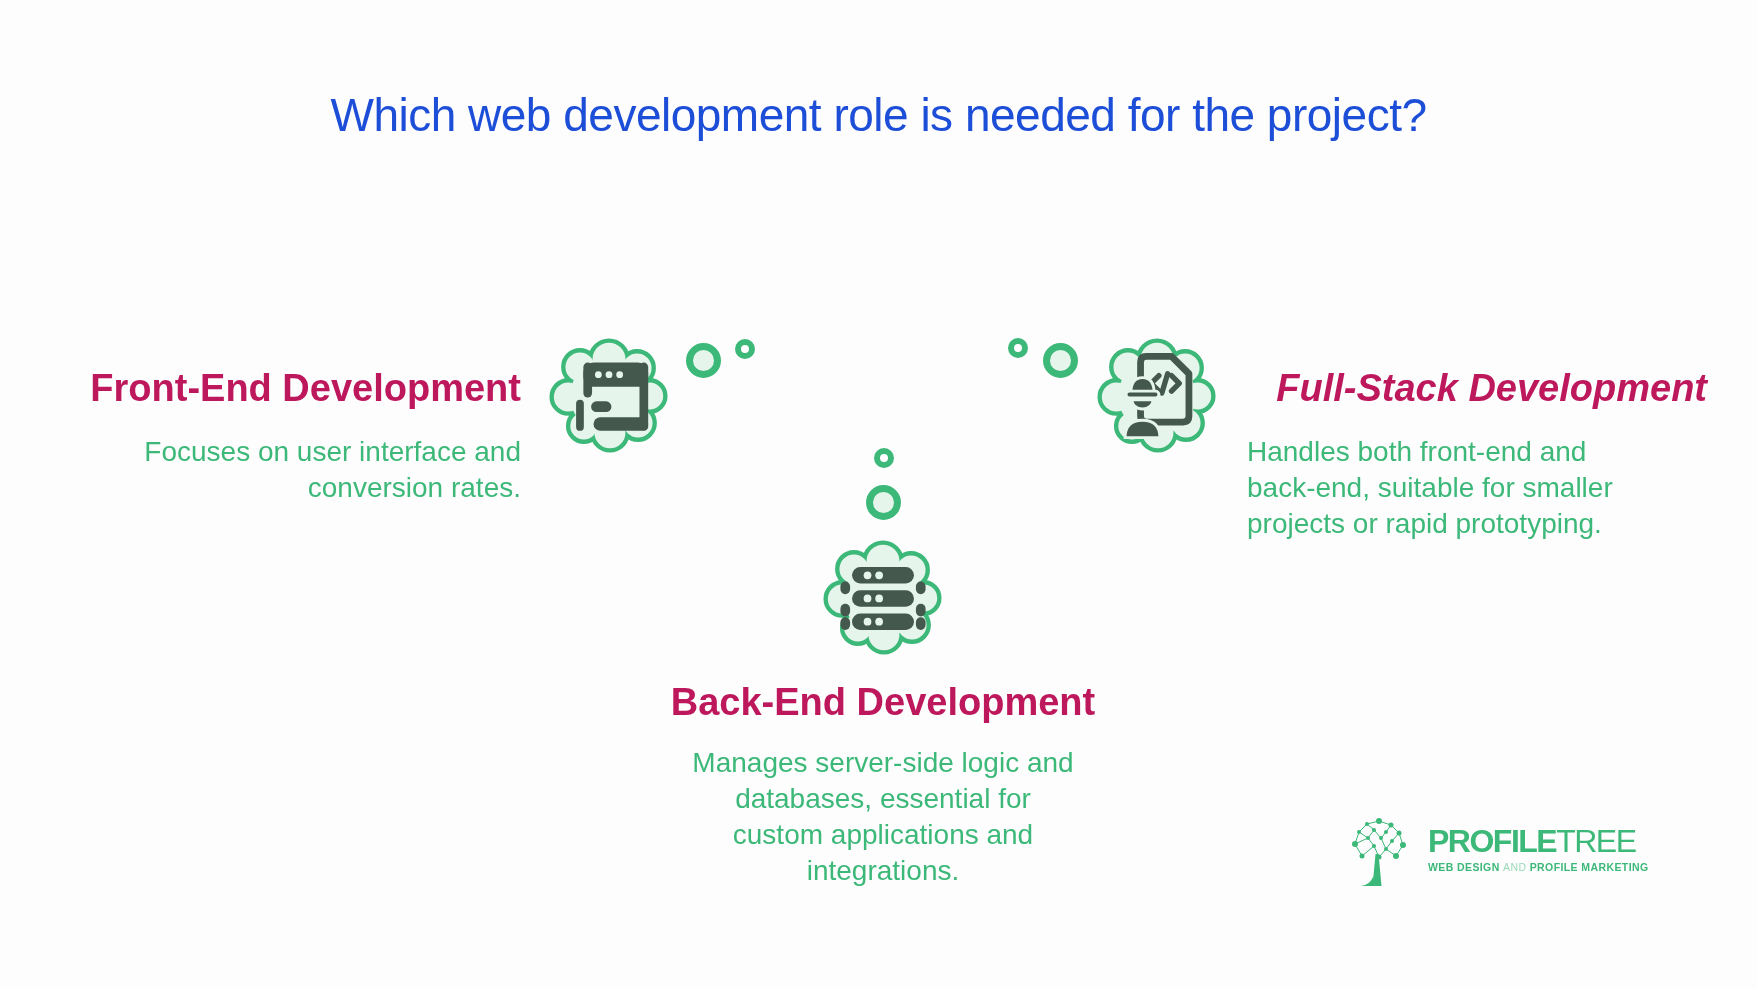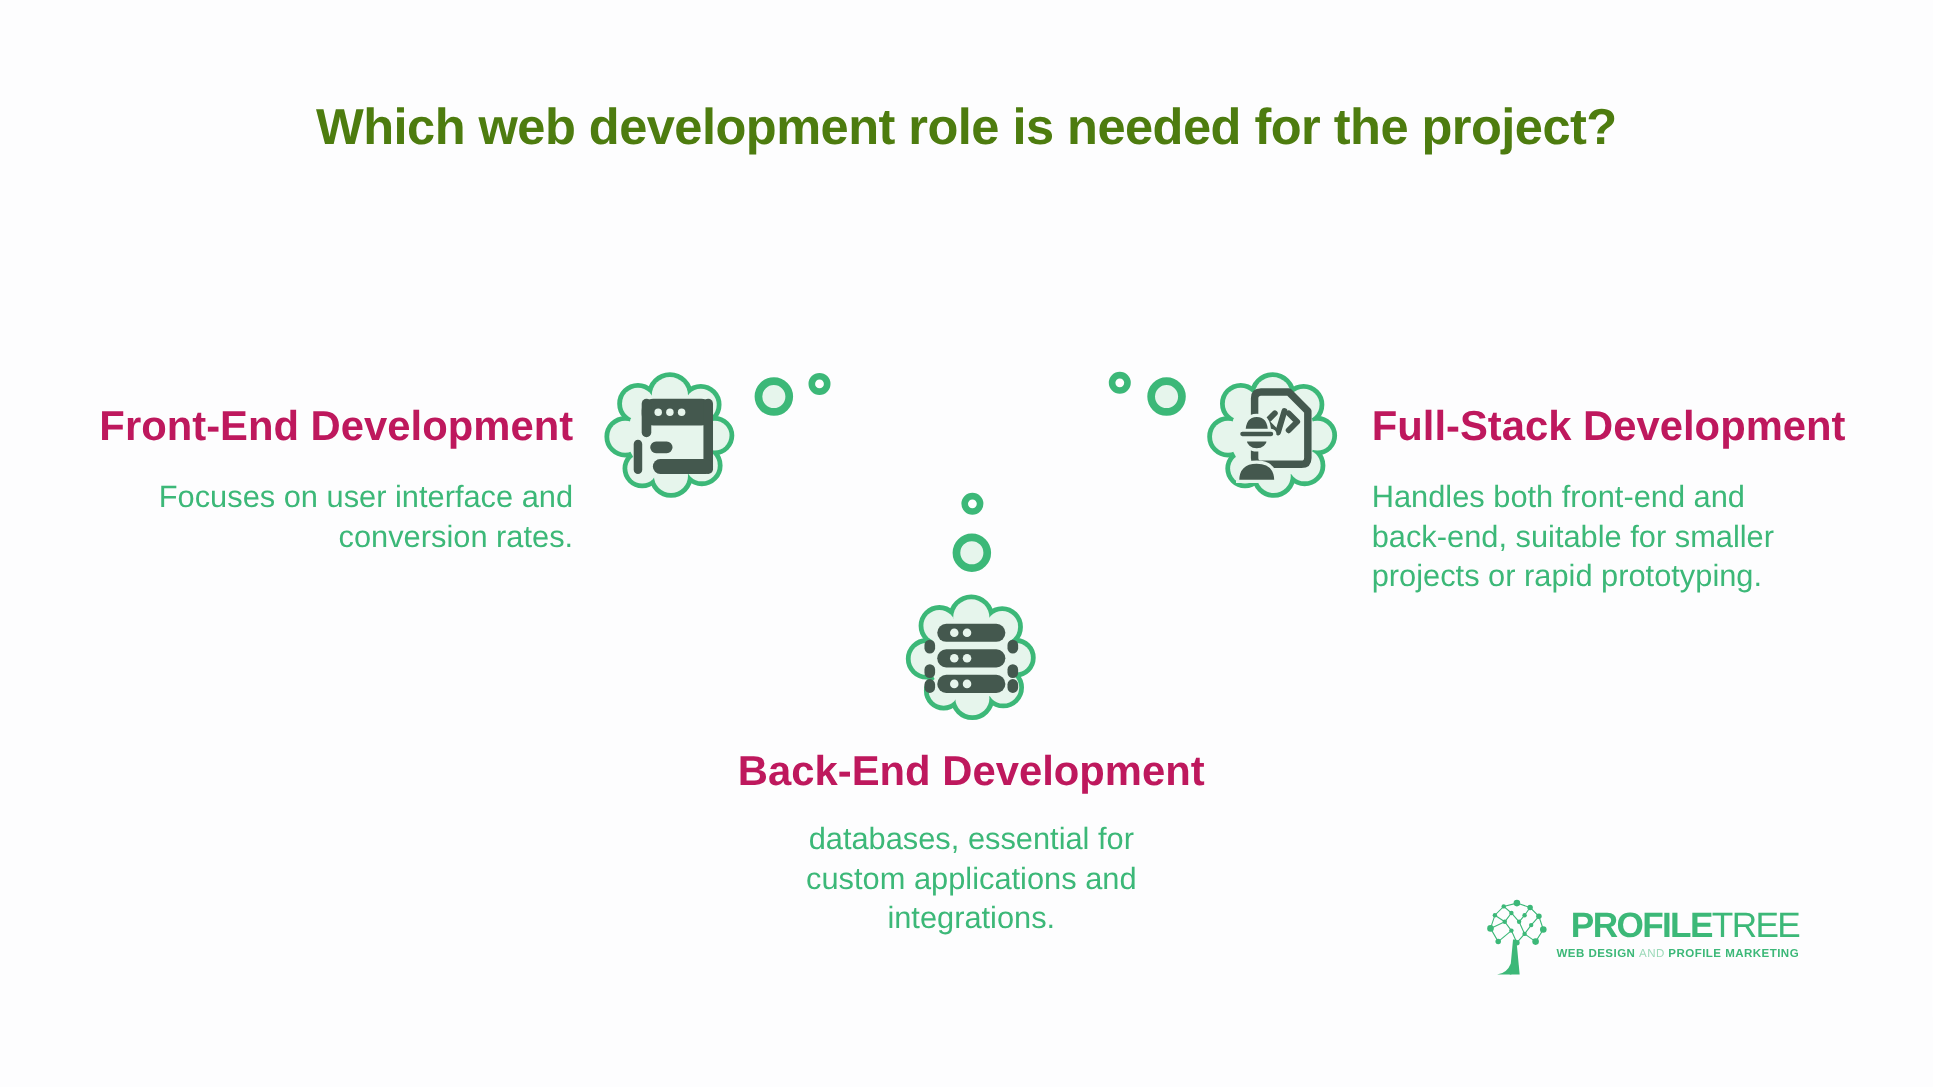--- a/index.html
+++ b/index.html
@@ -4,32 +4,32 @@
 <style>
   html,body { margin:0; padding:0; background:#ffffff; }
   .canvas {
     position:relative; width:1757px; height:988px;
     background:#fdfdfe; overflow:hidden;
     font-family:"Liberation Sans", sans-serif;
     color:#3cb878;
   }
   .page-title {
     position:absolute; top:88px; left:0; width:100%;
-    text-align:center; font-size:46px; font-weight:bold;
-    letter-spacing:-0.5px; color:#4d7c0f; margin:0;
+    text-align:center; font-size:46px; font-weight:normal;
+    letter-spacing:-0.5px; color:#1d4ed8; margin:0;
   }
   .sec-head { position:absolute; font-size:38px; font-weight:bold; line-height:38px; color:#be185d; white-space:nowrap; }
   .sec-body { position:absolute; font-size:28px; line-height:36px; color:#3cb878; }
   .sec-body div { white-space:nowrap; }
 
   .fe-head  { top:369px; left:61px;  width:460px; text-align:right; }
   .fe-body  { top:434px; left:61px;  width:460px; text-align:right; }
   .be-head  { top:683px; left:663px; width:440px; text-align:center; }
   .be-body  { top:745px; left:663px; width:440px; text-align:center; }
-  .fs-head  { top:369px; left:1247px; width:460px; text-align:left; }
+  .fs-head  { top:369px; left:1247px; width:460px; text-align:right;font-style:italic; }
   .fs-body  { top:434px; left:1247px; width:460px; text-align:left; }
 
   .cloud { position:absolute; }
   .cloud-fe { left:546px;  top:336px; }
   .cloud-be { left:820px;  top:538px; }
   .cloud-fs { left:1094px; top:336px; }
 
   .bubble-m {
     position:absolute; width:21px; height:21px; border:7px solid #3cb878;
     background:#e6f5ec; border-radius:50%;
@@ -39,21 +39,21 @@
     background:#ffffff; border-radius:50%;
   }
   .fe-bubble-m { left:686px;  top:343px; }
   .fe-bubble-s { left:735px;  top:339px; }
   .be-bubble-s { left:874px;  top:448px; }
   .be-bubble-m { left:866px;  top:485px; }
   .fs-bubble-s { left:1008px; top:338px; }
   .fs-bubble-m { left:1043px; top:343px; }
 
   .logo { position:absolute; left:1350px; top:816px; display:flex; align-items:flex-start; }
-  .logo-text { margin-left:7px; padding-top:8px;text-align:right; }
+  .logo-text { margin-left:20px; padding-top:8px; }
   .logo-name { font-size:32px; line-height:34px; letter-spacing:-1.5px; white-space:nowrap; color:#3cb878; }
   .logo-name .lp { font-weight:bold; }
   .logo-name .lt { font-weight:normal; }
   .logo-tagline { margin-top:3px; font-size:10.5px; letter-spacing:0.4px; font-weight:bold; white-space:nowrap; color:#3cb878; }
   .logo-tagline .and { font-weight:normal; color:#9ad9b8; }
 </style>
 </head>
 <body>
 
 <div class="canvas">
@@ -147,20 +147,21 @@
           <circle cx="44" cy="18.5" r="4" fill="#e6f5ec"></circle>
         <circle cx="32" cy="42.5" r="4" fill="#e6f5ec"></circle>
           <circle cx="44" cy="42.5" r="4" fill="#e6f5ec"></circle>
         <circle cx="32" cy="66.5" r="4" fill="#e6f5ec"></circle>
           <circle cx="44" cy="66.5" r="4" fill="#e6f5ec"></circle>
       </g>
     </svg>
 
     <div class="sec-head be-head">Back-End Development</div>
     <div class="sec-body be-body">
+      <div>Manages server-side logic and</div>
       <div>databases, essential for</div>
       <div>custom applications and</div>
       <div>integrations.</div>
     </div>
   </div>
 
   <div>
     <div class="bubble-s fs-bubble-s"></div>
     <div class="bubble-m fs-bubble-m"></div>
 

